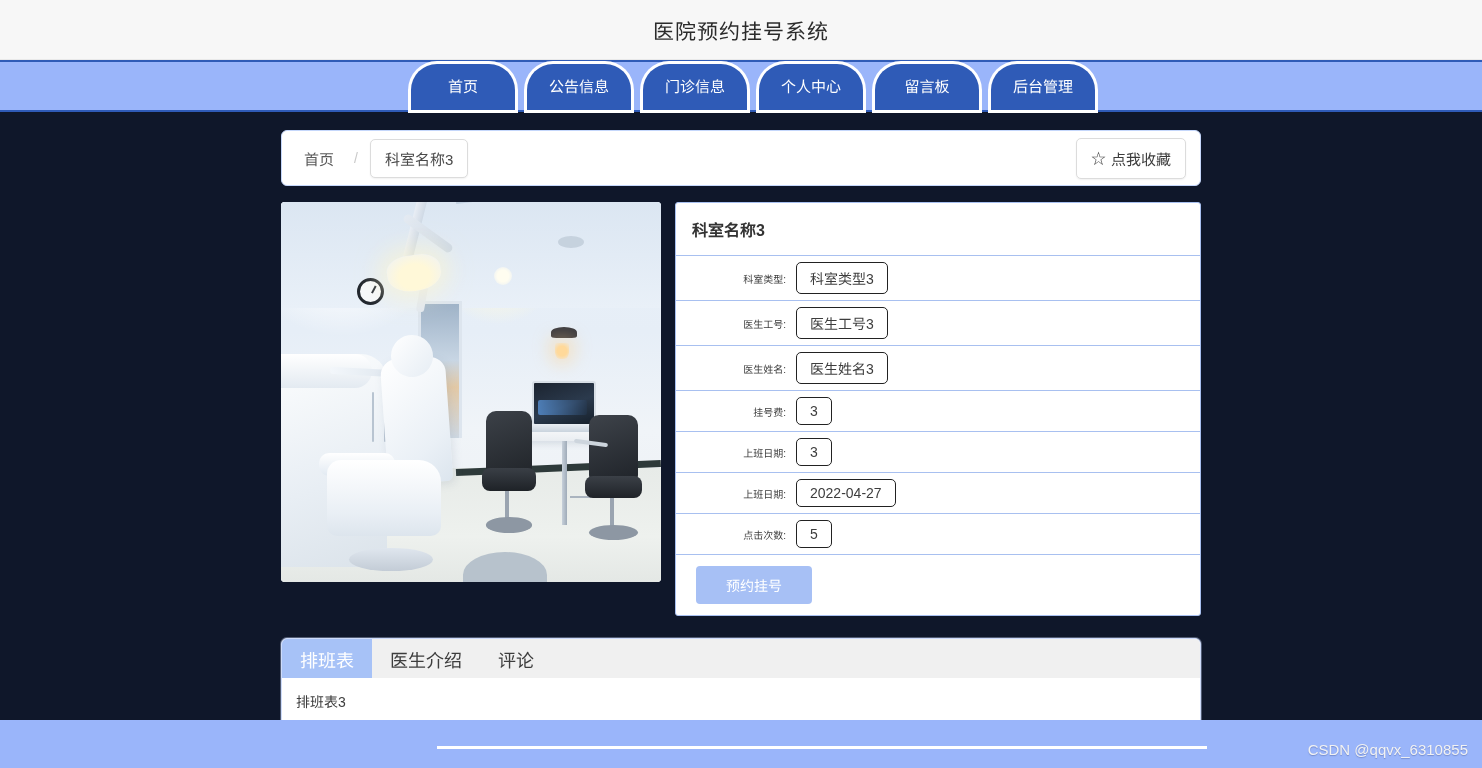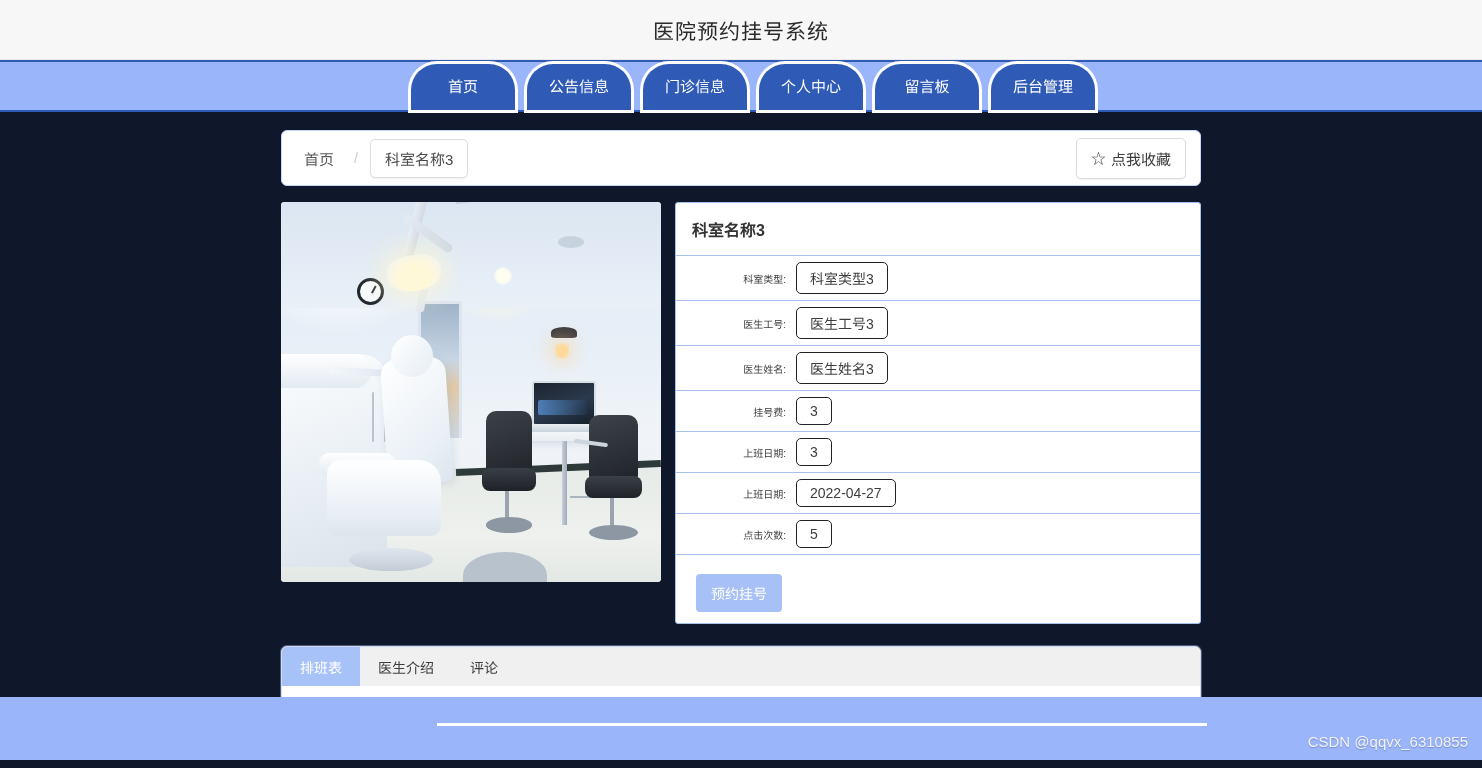--- a/index.html
+++ b/index.html
@@ -402,24 +402,23 @@
     padding: 11px 0 11px 20px;
     display: flex;
     align-items: center;
   }
   .book-btn {
     background: #a7c0f5;
     color: #ffffff;
     font-size: 14px;
     border: none;
     border-radius: 4px;
-    padding: 9px 15px;
+    padding: 9px 30px;
     cursor: pointer;
     font-family: inherit;
-    margin-top: 8px;
   }
 
   
   .tabs-card {
     margin-top: 22px;
     border: 1px solid #cddbfa;
     border-radius: 6px;
     overflow: hidden;
     background: #ffffff;
     box-shadow: 0 0 0 1px rgba(205,219,250,.35);
@@ -427,44 +426,44 @@
   .tab-strip {
     display: flex;
     background: #f0f0f0;
     height: 39px;
   }
   .tab {
     padding: 0 18px;
     height: 39px;
     display: flex;
     align-items: center;
-    font-size: 14px;
+    font-size: 18px;
     color: #3d3d3d;
     cursor: pointer;
     background: transparent;
     user-select: none;
   }
   .tab.active {
     background: #a7c2f7;
     color: #ffffff;
   }
   .tab-content {
     background: #ffffff;
     padding: 13px 14px 16px 14px;
     font-size: 14px;
     color: #3d3d3d;
     min-height: 38px;
   }
 
   
   .footer {
     position: absolute;
-    left: 0; bottom: 8px;
+    left: 0; bottom: 0;
     width: 100%;
-    height: 63px;
+    height: 48px;
     background: #9ab5fa;
   }
   .footer-rule {
     position: absolute;
     left: 437px;
     top: 26px;
     width: 770px;
     height: 3px;
     background: #ffffff;
   }

